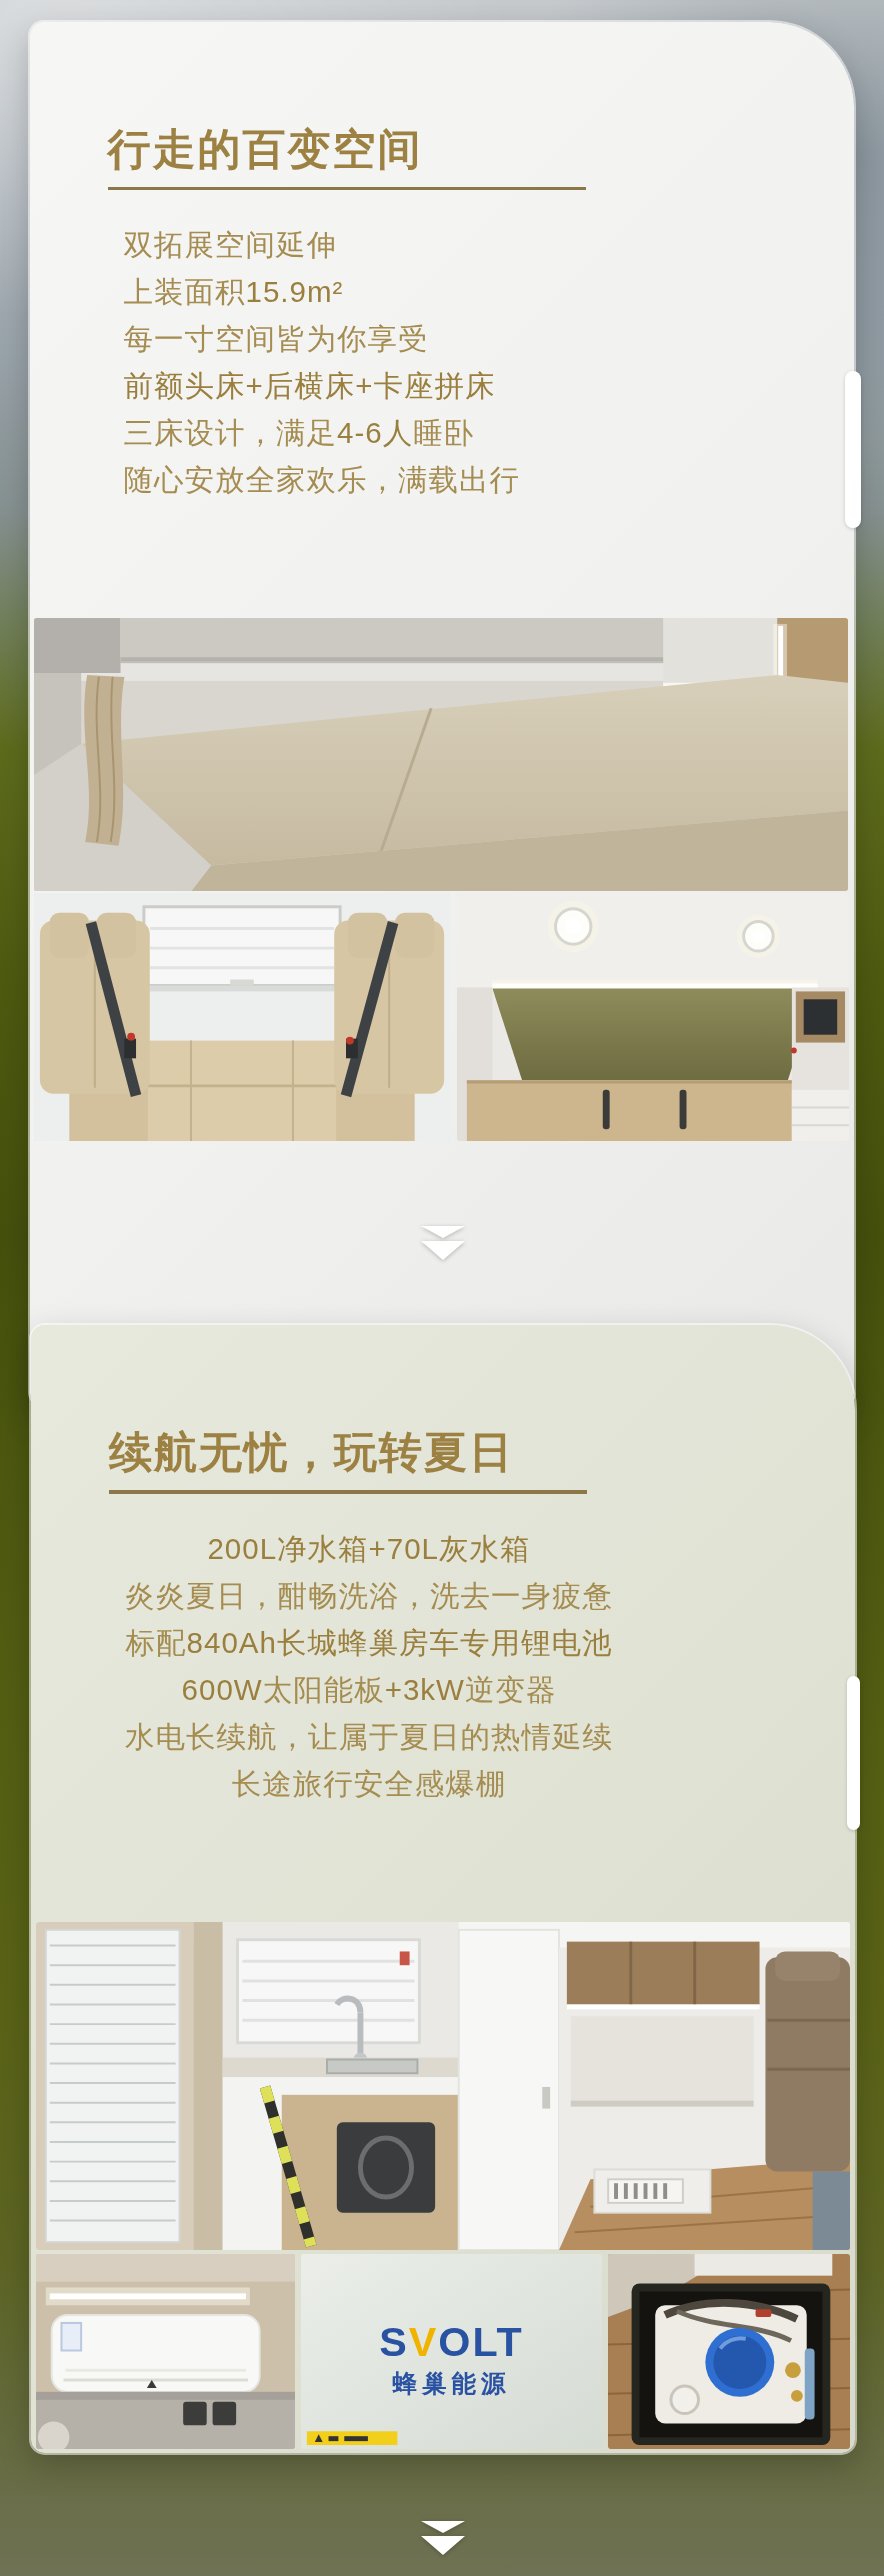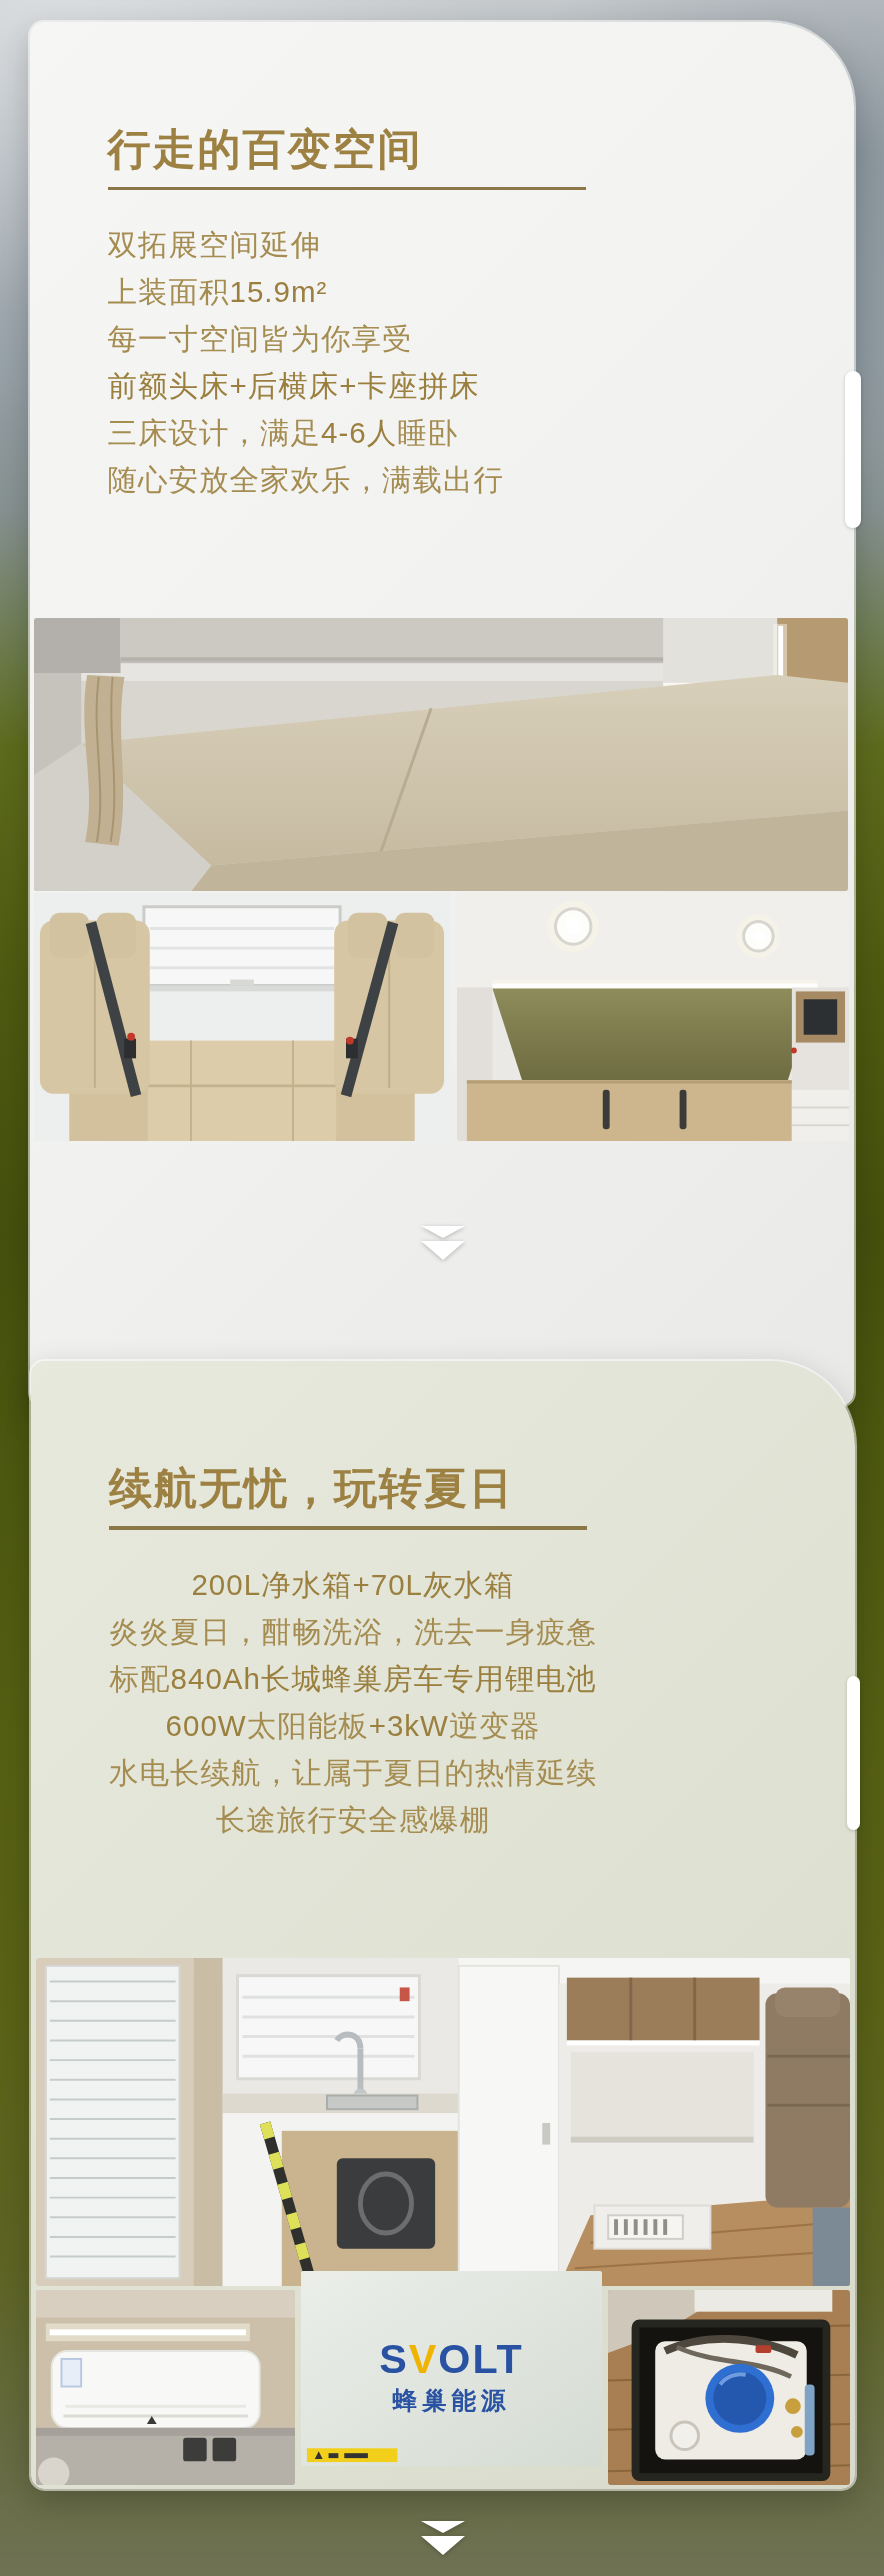--- a/index.html
+++ b/index.html
@@ -14,41 +14,41 @@
         #72805c 24%, #5d6b1d 29%, #4e5a10 38%, #45500d 48%,
         #4d5810 57%, #555f13 68%, #596216 78%, #5d6424 88%,
         #666b41 95%, #6f7254 100%);
   }
   .card{
     position:absolute;left:29.5px;width:824px;
     border-radius:13.8px 85px 13.8px 13.8px;
     box-shadow:0 0 0 2px rgba(255,255,255,.55), 0 11.8px 33px rgba(0,0,0,.22);
   }
   .card1{top:21.6px;height:1384px;background:linear-gradient(135deg,#f6f6f5 0%,#f1f2f0 55%,#e9eae8 100%);}
-  .card2{left:31px;top:1325px;height:1128px;background:linear-gradient(135deg,#e7e9dd 0%,#e0e2d4 55%,#d8dbcb 100%);margin-top:36px;}
+  .card2{left:31px;top:1325px;height:1128px;background:linear-gradient(135deg,#e7e9dd 0%,#e0e2d4 55%,#d8dbcb 100%);}
   .card-title{
     position:absolute;left:78px;top:104px;margin:0;
     font-size:43px;line-height:47px;font-weight:900;letter-spacing:2px;
     color:#9c8142;white-space:nowrap;
   }
   .rule{position:absolute;left:78px;top:165px;width:478px;height:3.9px;background:#8b7747;}
-  .lines{position:absolute;left:78px;top:199px;}
+  .lines{position:absolute;left:94px;top:199px;}
   .card2 .lines{top:200px;text-align:center;}
   .line{margin:0;font-size:29.5px;line-height:47px;color:#a58c51;letter-spacing:1px;white-space:nowrap;}
   .line .b{font-weight:400;color:#9a7f3e;}
   .photo{position:absolute;overflow:hidden;border-radius:2.9px;background:#ddd;}
   .photo svg{display:block;width:100%;height:100%;}
   
   .ph-bed{left:4.9px;top:596px;width:814px;height:273px;}
   .ph-dinette{left:4.9px;top:871px;width:416px;height:248px;}
   .ph-garage{left:427px;top:871px;width:392px;height:248px;}
   
   .ph-kitchen{left:4.9px;top:597px;width:814px;height:328px;}
   .ph-ac{left:4.9px;top:929px;width:259px;height:195px;}
-  .ph-svolt{left:270px;top:910px;width:301px;height:195px;}
+  .ph-svolt{left:270px;top:929px;width:301px;height:195px;}
   .ph-tank{left:577px;top:929px;width:242px;height:195px;}
   
   .side-tab{position:absolute;background:#ffffff;border-radius:7.9px;box-shadow:0 1px 3.9px rgba(0,0,0,.18);}
   .tab1{left:845px;top:371px;width:15.7px;height:157px;}
   .tab2{left:847px;top:1676px;width:12.8px;height:154px;}
   
   .down-arrow{position:absolute;left:421px;width:45px;}
   .arrow1{top:1226px;}
   .arrow2{top:2521px;}
   .down-arrow .t1,.down-arrow .t2{

